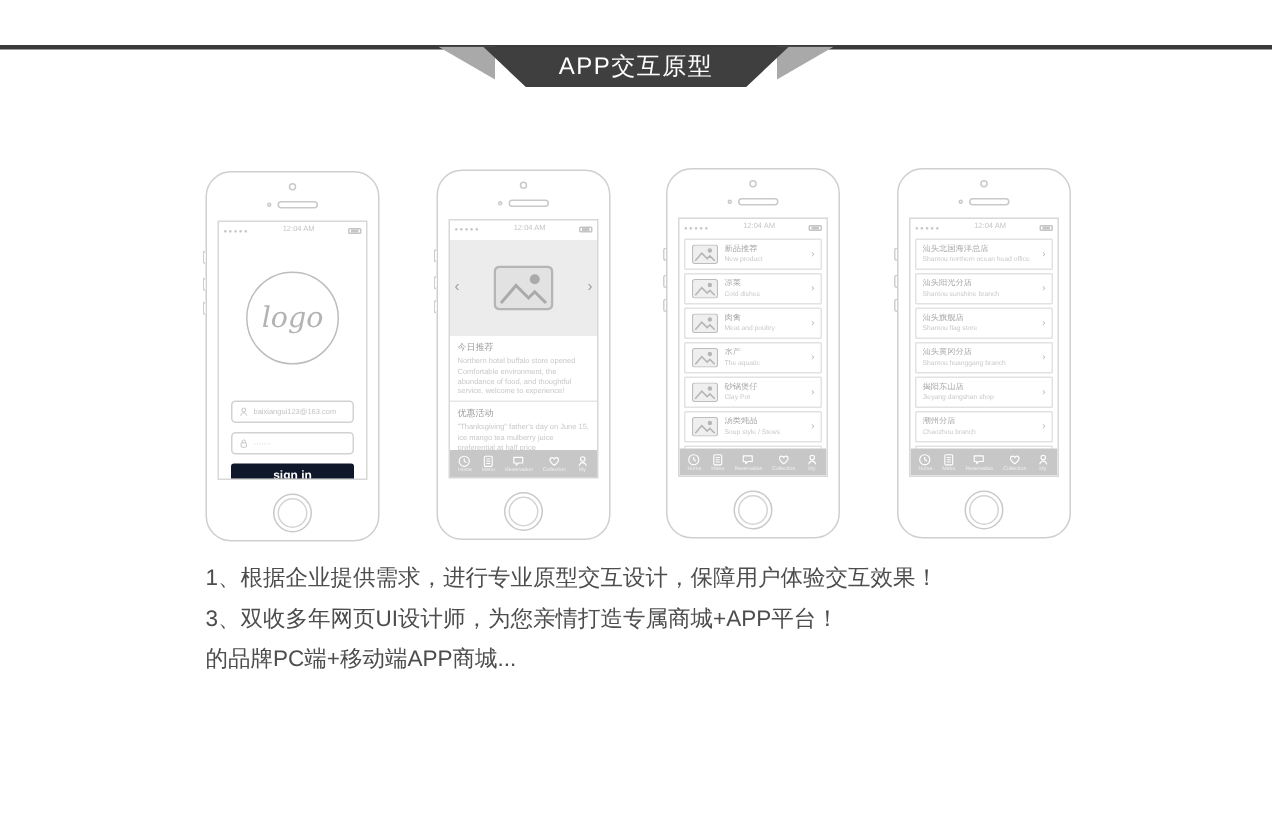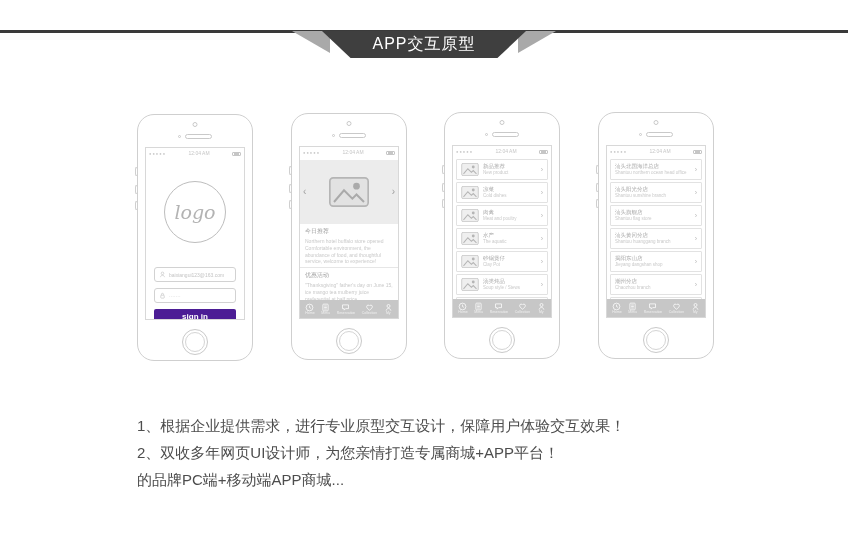--- a/index.html
+++ b/index.html
@@ -31,21 +31,21 @@
   .statusbar { height:11px; display:flex; align-items:center; justify-content:space-between; padding:0 3px; color:#c6c6c6; }
   .sig { font-size:4px; letter-spacing:1px; line-height:1; }
   .time { font-size:5px; line-height:1; }
   .batt { width:9px; height:4px; border:1px solid #c6c6c6; border-radius:1px; position:relative; }
   .batt::after { content:""; position:absolute; left:1px; top:0.5px; width:5px; height:2px; background:#c6c6c6; }
 
   
   .logo-circle { width:62px; height:62px; border:1px solid #bdbdbd; border-radius:50%; margin:22px auto 24px auto; display:flex; align-items:center; justify-content:center; }
   .logo-circle span { font-family:"DejaVu Serif",serif; font-style:italic; font-size:19px; color:#b3b3b3; }
   .field { display:flex; align-items:center; gap:3px; margin:0 8px 6px 8px; height:15px; border:1px solid #d2d2d2; border-radius:3px; padding:0 4px; color:#c4c4c4; font-size:5px; }
-  .btn-signin { margin:4px 8px 0 8px; height:15px; background:#4c1d95; border-radius:2px; color:#fff; font-size:8px; display:flex; align-items:center; justify-content:center; font-weight:bold; }
+  .btn-signin { margin:4px 8px 0 8px; height:15px; background:#0f172a; border-radius:2px; color:#fff; font-size:8px; display:flex; align-items:center; justify-content:center; font-weight:bold; }
 
   
   .carousel { position:relative; height:64px; background:#ececec; margin-top:2px; display:flex; align-items:center; justify-content:center; }
   .car-arrow { position:absolute; top:50%; transform:translateY(-50%); color:#9f9f9f; font-size:10px; line-height:1; }
   .car-arrow.l { left:3px; } .car-arrow.r { right:3px; }
   .sect { padding:3px 5px 2px 5px; border-top:1px solid #e6e6e6; }
   .sect h4 { font-size:6px; color:#9c9c9c; font-weight:normal; margin-bottom:2px; }
   .sect p { font-size:5px; color:#c9c9c9; line-height:1.35; }
 
   
@@ -56,21 +56,21 @@
   .lrow .s { font-size:4.5px; color:#c9c9c9; line-height:1.3; white-space:nowrap; }
   .lrow .chev { color:#b9b9b9; font-size:7px; }
 
   
   .tabbar { position:absolute; left:0; right:0; bottom:0; height:18px; background:#c7c7c7; display:flex; align-items:center; justify-content:space-around; padding:0 2px; }
   .tab { display:flex; flex-direction:column; align-items:center; gap:0px; }
   .tab svg { width:9px; height:9px; }
   .tab .lbl { font-size:3.5px; color:#efefef; line-height:1; }
 
   
-  .footer { position:absolute; left:137px; top:412px; width:660px; color:#4d4d4d; font-size:15px; line-height:27px; }
+  .footer { position:absolute; left:137px; top:372px; width:660px; color:#4d4d4d; font-size:15px; line-height:27px; }
 </style>
 </head>
 <body>
 
 <div class="page">
 
   <div class="top-line"></div>
   <div class="banner-wrap">
     <div class="banner-tri left"></div>
     <div class="banner">
@@ -440,17 +440,17 @@
         </div>
       </div>
     </div>
     <div class="home-btn">
         <div class="inner"></div>
       </div>
   </div>
 
   <div class="footer">
     <div>1、根据企业提供需求，进行专业原型交互设计，保障用户体验交互效果！</div>
-    <div>2、双收多年网页UI设计师，为您亲情打造专属商城+APP平台！</div>
+    <div>3、双收多年网页UI设计师，为您亲情打造专属商城+APP平台！</div>
     <div>的品牌PC端+移动端APP商城...</div>
   </div>
 
 </div>
 
 </body></html>

